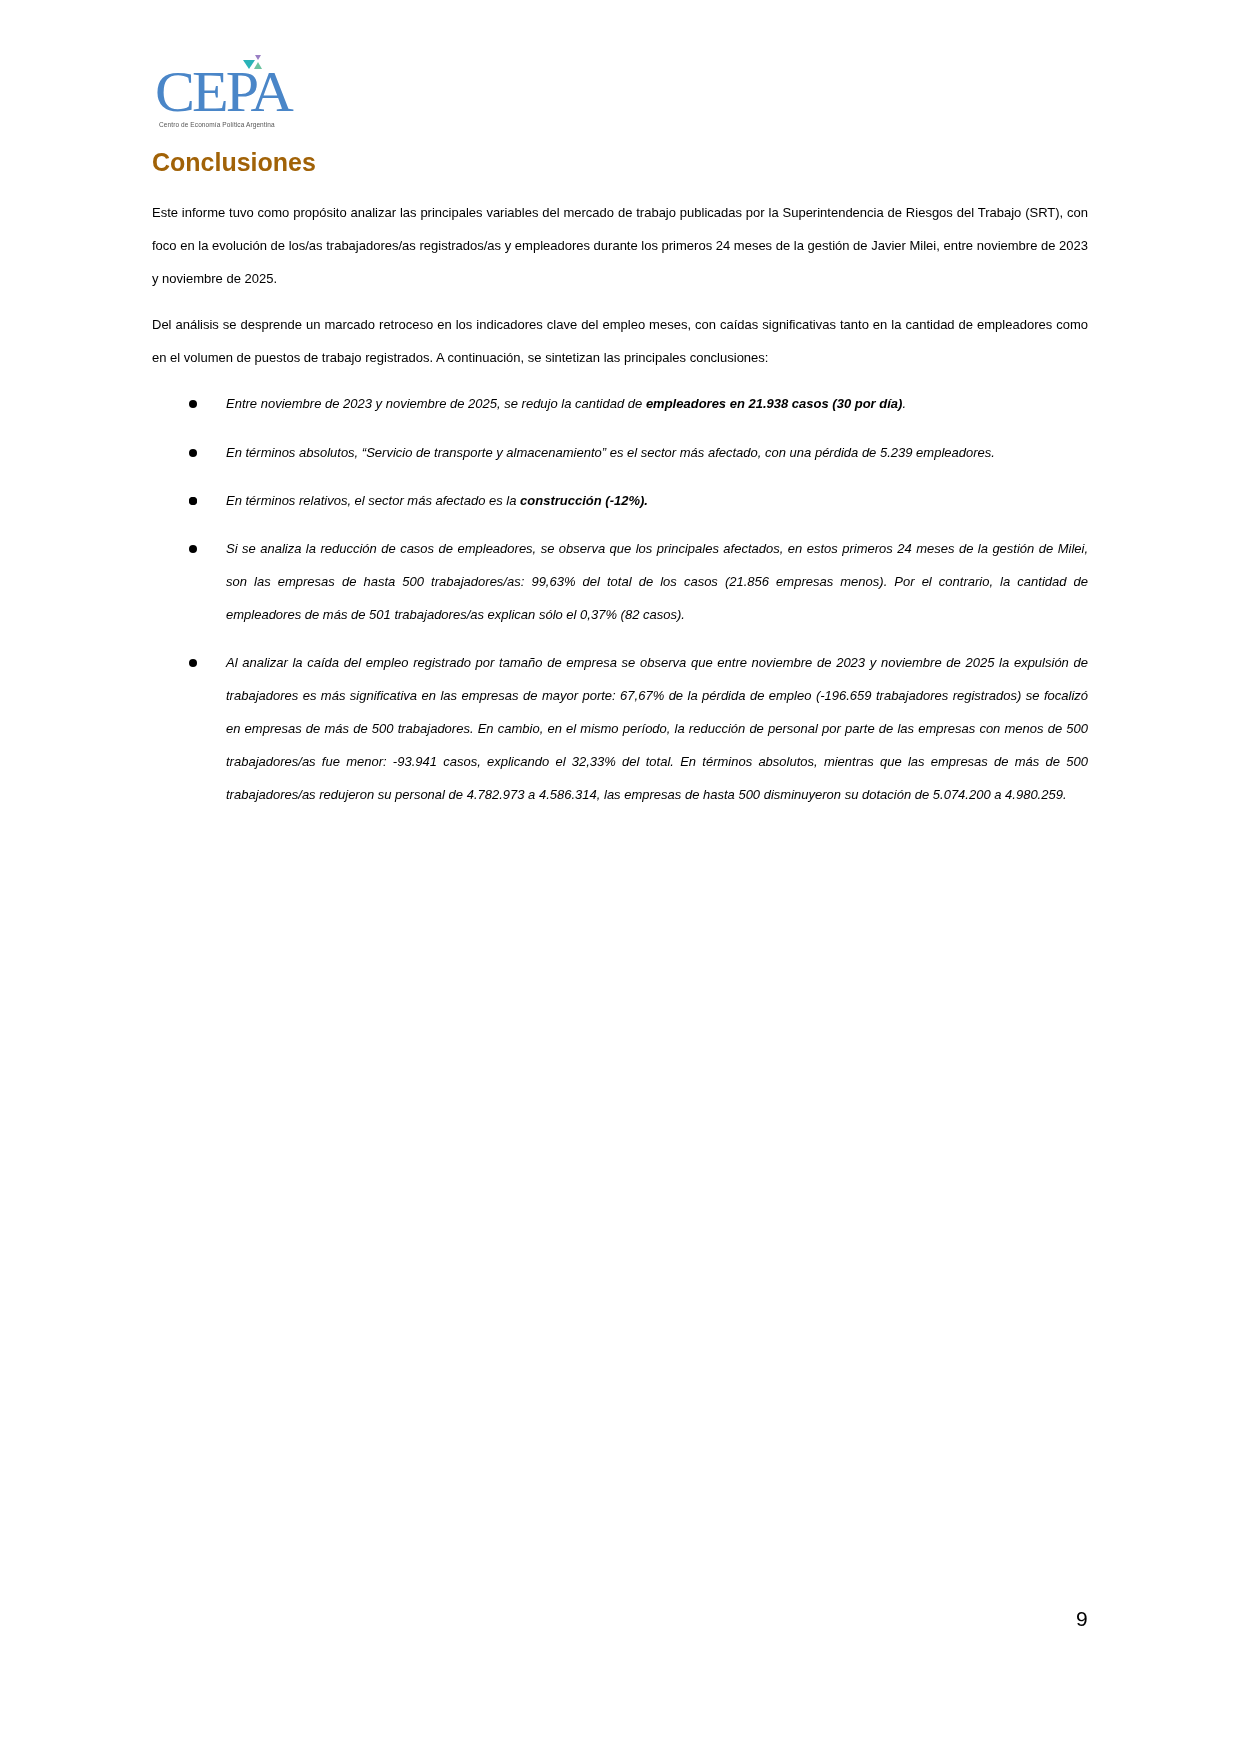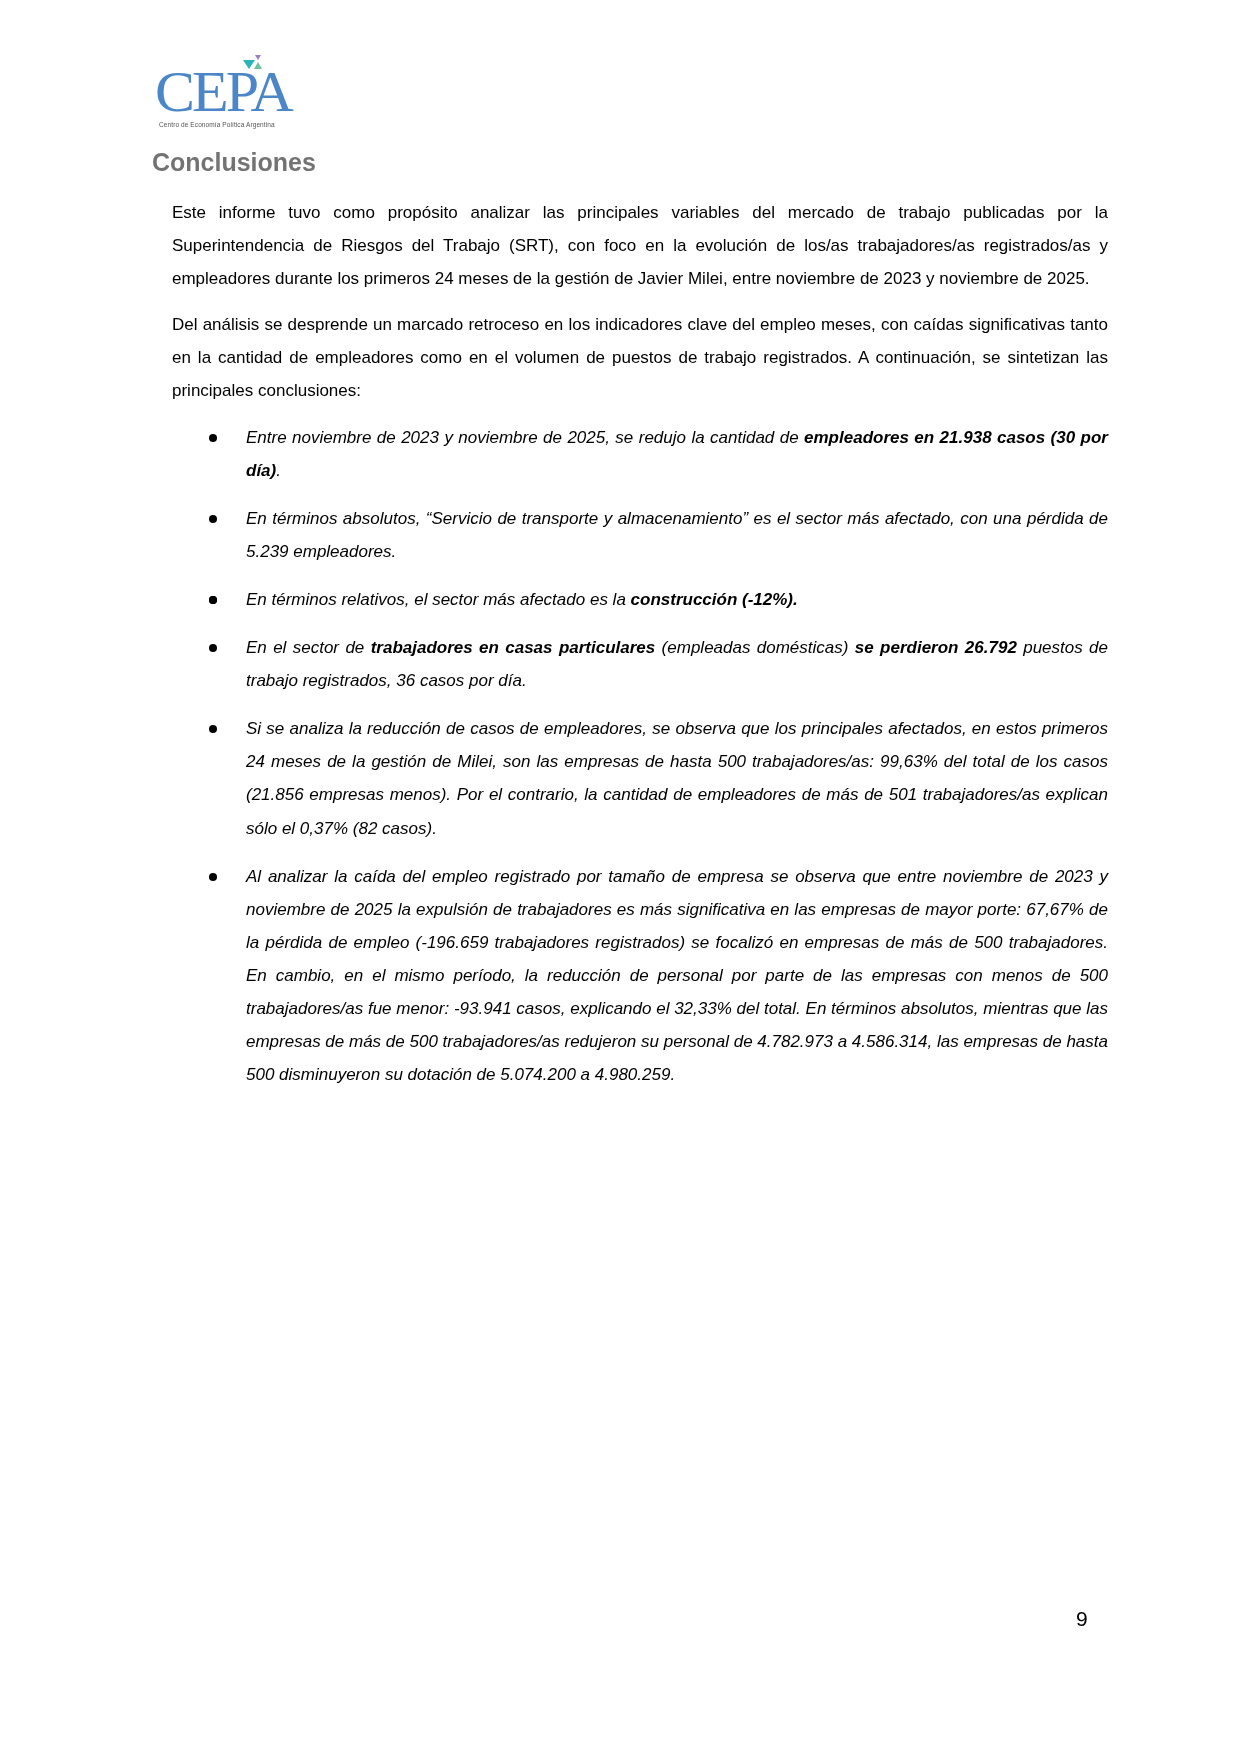--- a/index.html
+++ b/index.html
@@ -3,22 +3,22 @@
 <meta charset="utf-8">
 <style>
   html, body { margin: 0; padding: 0; background: #ffffff; }
   body { width: 1241px; height: 1755px; position: relative; overflow: hidden;
          font-family: "Liberation Sans", sans-serif; color: #000; }
   .logo { position: absolute; left: 155px; top: 52px; width: 130px; height: 80px; }
   .logo-word { position: absolute; left: 0; top: 14px; font-family: "Liberation Serif", serif;
                font-size: 60px; line-height: 52px; color: #4a86c8; letter-spacing: -3px; transform: scaleY(0.95); }
   .logo-sub { position: absolute; left: 4px; top: 69px; font-size: 6.5px; color: #555; white-space: nowrap; letter-spacing: 0.1px; }
   .logo-tri { position: absolute; width: 0; height: 0; }
-  .heading { position: absolute; left: 152px; top: 148px; margin: 0; font-size: 25px; font-weight: bold; color: #737373; }
-  .content { position: absolute; left: 152px; top: 196px; width: 936px; font-size: 17px; line-height: 33.1px; margin-left: 20px; }
+  .heading { position: absolute; left: 152px; top: 148px; margin: 0; font-size: 25px; font-weight: bold; color: #a16207; }
+  .content { position: absolute; left: 152px; top: 196px; width: 936px; font-size: 13px; line-height: 33.1px; }
   .content p { margin: 0 0 13px 0; text-align: justify; }
   .content ul { list-style: none; margin: 0; padding: 0; }
   .content li { position: relative; padding-left: 74px; margin: 0 0 15px 0; text-align: justify; font-style: italic; }
   .bullet { position: absolute; left: 37px; top: 13px; width: 8px; height: 8px; border-radius: 50%; background: #000; }
   .page-num { position: absolute; left: 1076px; top: 1607px; font-size: 21px; }
   b { font-weight: bold; }
 </style>
 </head>
 <body>
 
@@ -33,19 +33,18 @@
 <h1 class="heading">Conclusiones</h1>
 
 <div class="content">
   <p>Este informe tuvo como propósito analizar las principales variables del mercado de trabajo publicadas por la Superintendencia de Riesgos del Trabajo (SRT), con foco en la evolución de los/as trabajadores/as registrados/as y empleadores durante los primeros 24 meses de la gestión de Javier Milei, entre noviembre de 2023 y noviembre de 2025.</p>
   <p>Del análisis se desprende un marcado retroceso en los indicadores clave del empleo meses, con caídas significativas tanto en la cantidad de empleadores como en el volumen de puestos de trabajo registrados. A continuación, se sintetizan las principales conclusiones:</p>
   <ul id="conclusions-list">
       <li><span class="bullet"></span><span>Entre noviembre de 2023 y noviembre de 2025, se redujo la cantidad de </span><b>empleadores en 21.938 casos (30 por día)</b><span>.</span></li>
       <li><span class="bullet"></span><span>En términos absolutos, “Servicio de transporte y almacenamiento” es el sector más afectado, con una pérdida de 5.239 empleadores.</span></li>
       <li><span class="bullet"></span></li>
       <li><span class="bullet"></span><span>En términos relativos, el sector más afectado es la </span><b>construcción (-12%).</b></li>
-      <li><span class="bullet"></span><span>En el sector de </span><b>trabajadores en casas particulares</b><span> (empleadas domésticas) </span><b>se perdieron 26.792</b><span> puestos de trabajo registrados, 36 casos por día.</span></li>
       <li><span class="bullet"></span><span>Si se analiza la reducción de casos de empleadores, se observa que los principales afectados, en estos primeros 24 meses de la gestión de Milei, son las empresas de hasta 500 trabajadores/as: 99,63% del total de los casos (21.856 empresas menos). Por el contrario, la cantidad de empleadores de más de 501 trabajadores/as explican sólo el 0,37% (82 casos).</span></li>
       <li><span class="bullet"></span><span>Al analizar la caída del empleo registrado por tamaño de empresa se observa que entre noviembre de 2023 y noviembre de 2025 la expulsión de trabajadores es más significativa en las empresas de mayor porte: 67,67% de la pérdida de empleo (-196.659 trabajadores registrados) se focalizó en empresas de más de 500 trabajadores. En cambio, en el mismo período, la reducción de personal por parte de las empresas con menos de 500 trabajadores/as fue menor:  -93.941 casos, explicando el 32,33% del total. En términos absolutos, mientras que las empresas de más de 500 trabajadores/as redujeron su personal de 4.782.973 a 4.586.314, las empresas de hasta 500 disminuyeron su dotación de 5.074.200 a 4.980.259.</span></li>
     </ul>
 </div>
 
 <div class="page-num">9</div>
 
 </body></html>

